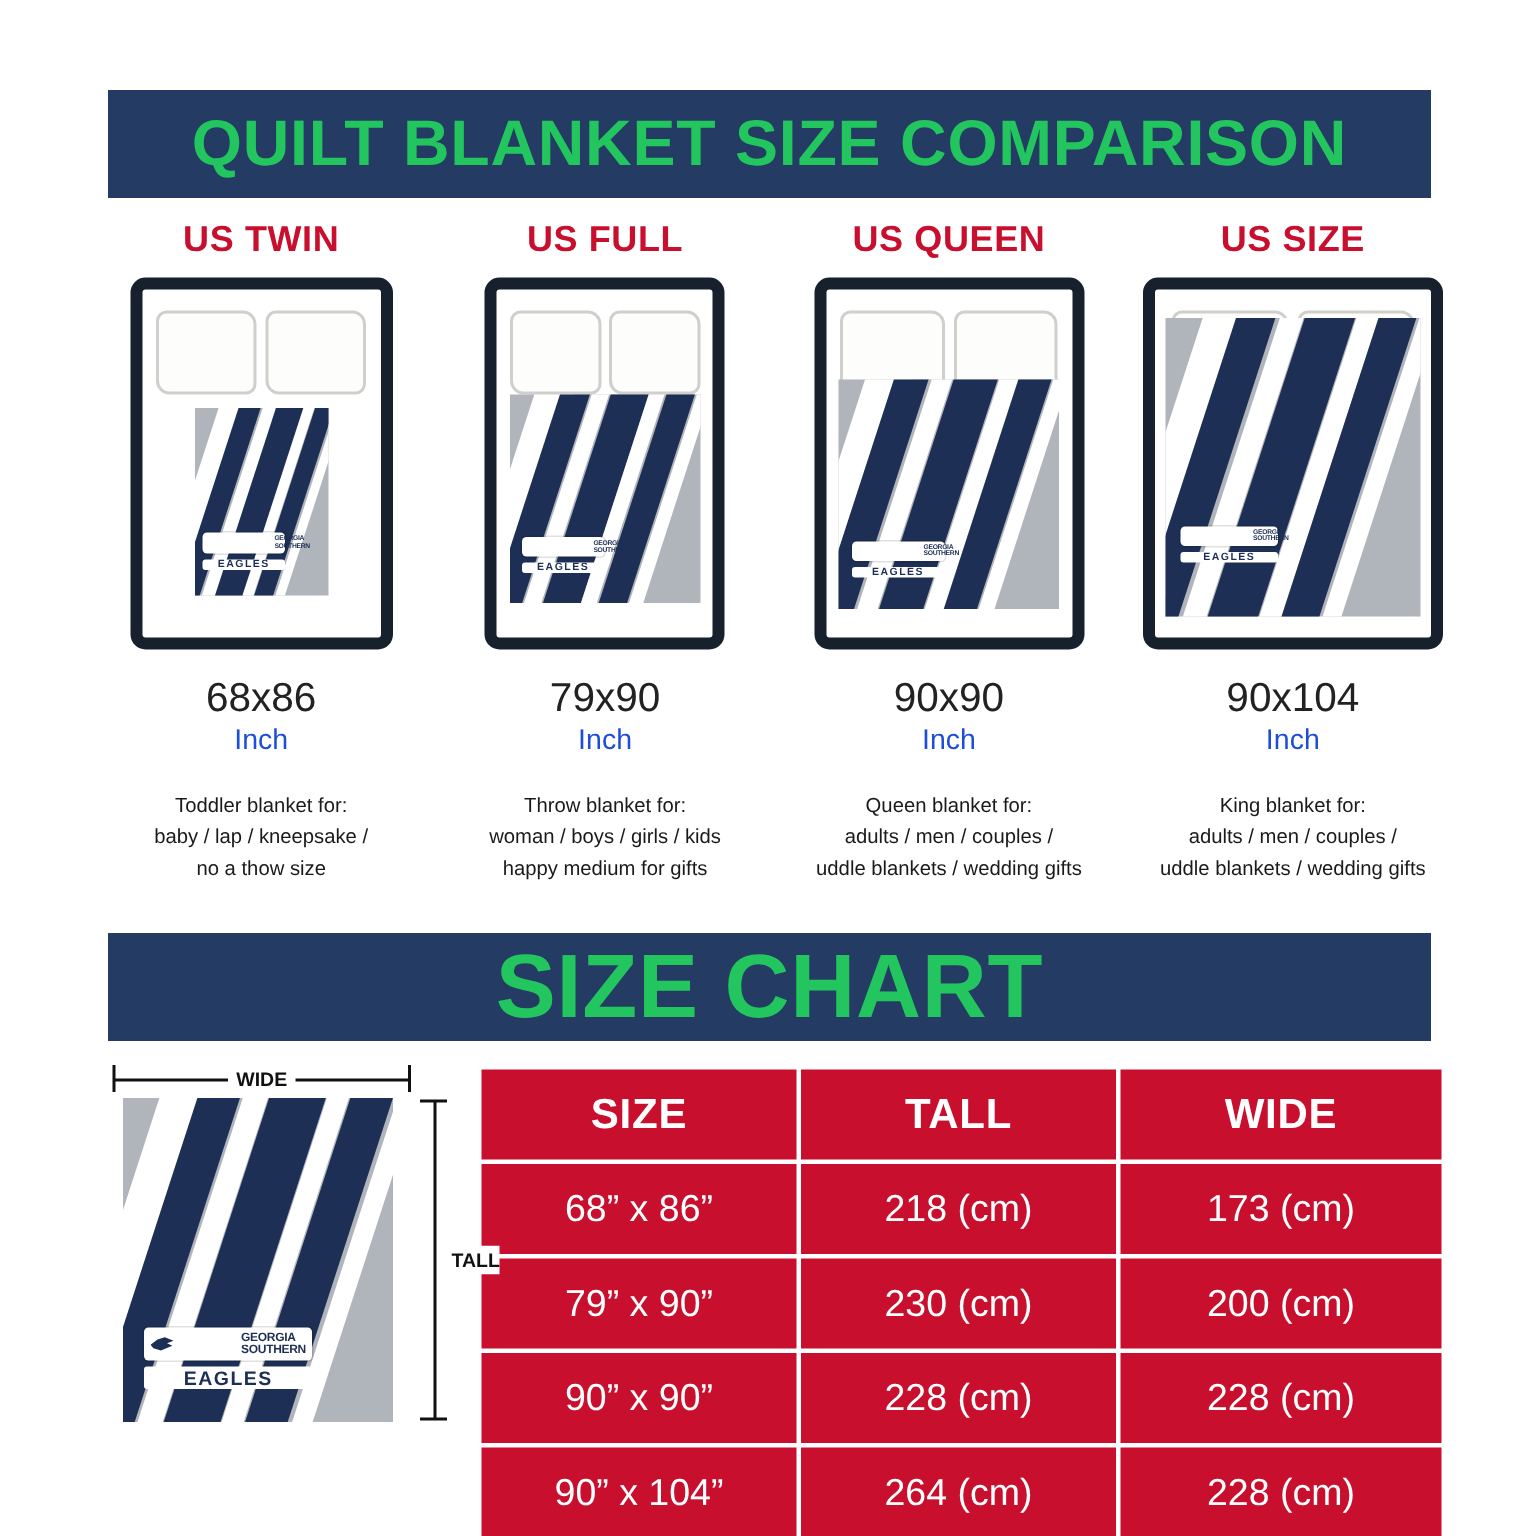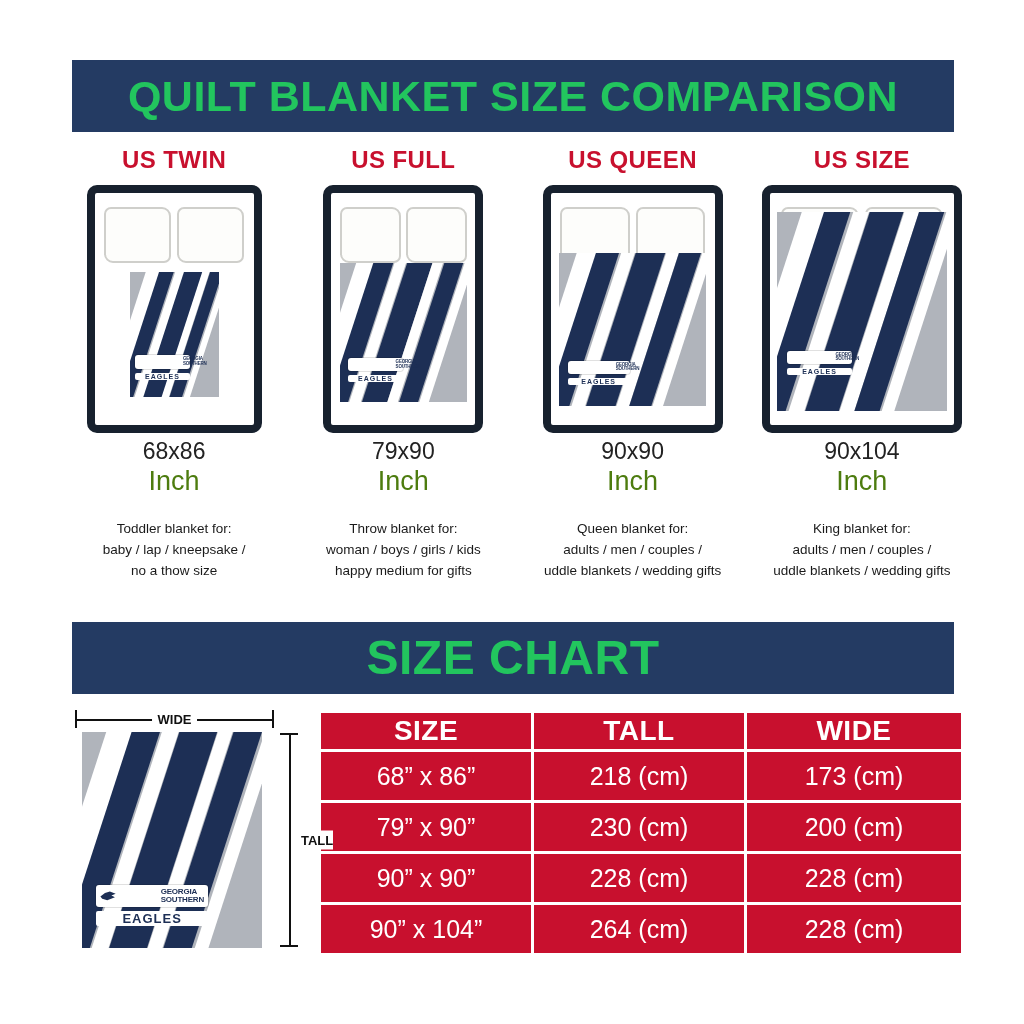--- a/index.html
+++ b/index.html
@@ -21,21 +21,21 @@
     color: #22c55e;
     font-weight: bold;
     letter-spacing: 0.5px;
     text-align: center;
     line-height: 1;
   }
   #top-banner { left: 72px; top: 60px; width: 882px; height: 72px; }
   #top-banner .banner-title { font-size: 43px; }
 
   #size-chart-banner { left: 72px; top: 622px; width: 882px; height: 72px; }
-  #size-chart-banner .banner-title { font-size: 48px; }
+  #size-chart-banner .banner-title { font-size: 60px; }
 
   
   .columns {
     position: absolute; left: 72px; top: 146px; width: 892px; height: 460px;
     display: flex; justify-content: space-between; gap: 25px;
   }
   .col { width: 220px; display: flex; flex-direction: column; align-items: center; }
   .col-title {
     color: #c8102e; font-weight: bold; font-size: 24px; letter-spacing: 0.4px;
     margin-bottom: 11px; text-align: center;
@@ -102,23 +102,23 @@
     margin-top: 4px;
     background: #ffffff;
     color: #1d2f55;
     font-weight: bold;
     text-align: center;
     border-radius: 2px;
     letter-spacing: 1px;
   }
 
   .size-label {
-    margin-top: 4px; font-size: 23px; color: #222; text-align: center; line-height: 1.25;
-  }
-  .size-unit { font-size: 27px; color: #4d7c0f; text-align: center; }
+    margin-top: 16px; font-size: 27px; color: #222; text-align: center; line-height: 1.25;
+  }
+  .size-unit { font-size: 19px; color: #1d4ed8; text-align: center; }
   .desc {
     margin-top: 22px; font-size: 13.5px; color: #1a1a1a; text-align: center; line-height: 1.55;
   }
 
   
   .chart-area {
     position: absolute; left: 72px; top: 706px; width: 892px; height: 250px;
     display: flex; gap: 0;
   }
   .chart-left {
@@ -153,21 +153,21 @@
 
   table.size-table {
     border-collapse: separate; border-spacing: 3px;
     width: 640px; margin-left: 7px; margin-top: 4px;
     table-layout: fixed;
   }
   table.size-table th, table.size-table td {
     background: #c8102e;
     color: #ffffff;
     text-align: center;
-    height: 36px;
+    height: 60px;
     font-size: 25px;
   }
   table.size-table th { font-weight: bold; font-size: 28px; letter-spacing: 0.5px; }
   table.size-table col.c1 { width: 210px; }
   table.size-table col.c2 { width: 210px; }
   table.size-table col.c3 { width: 214px; }
 </style>
 </head>
 <body>
 

